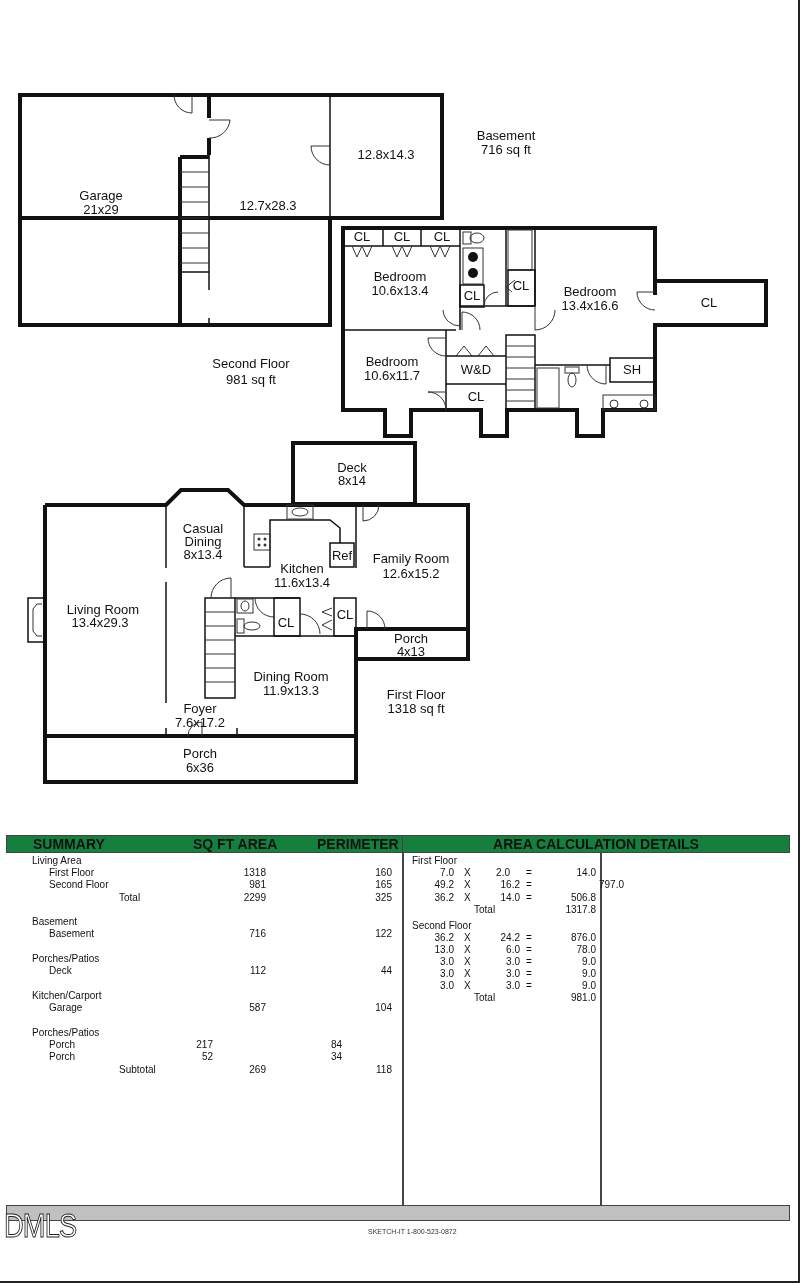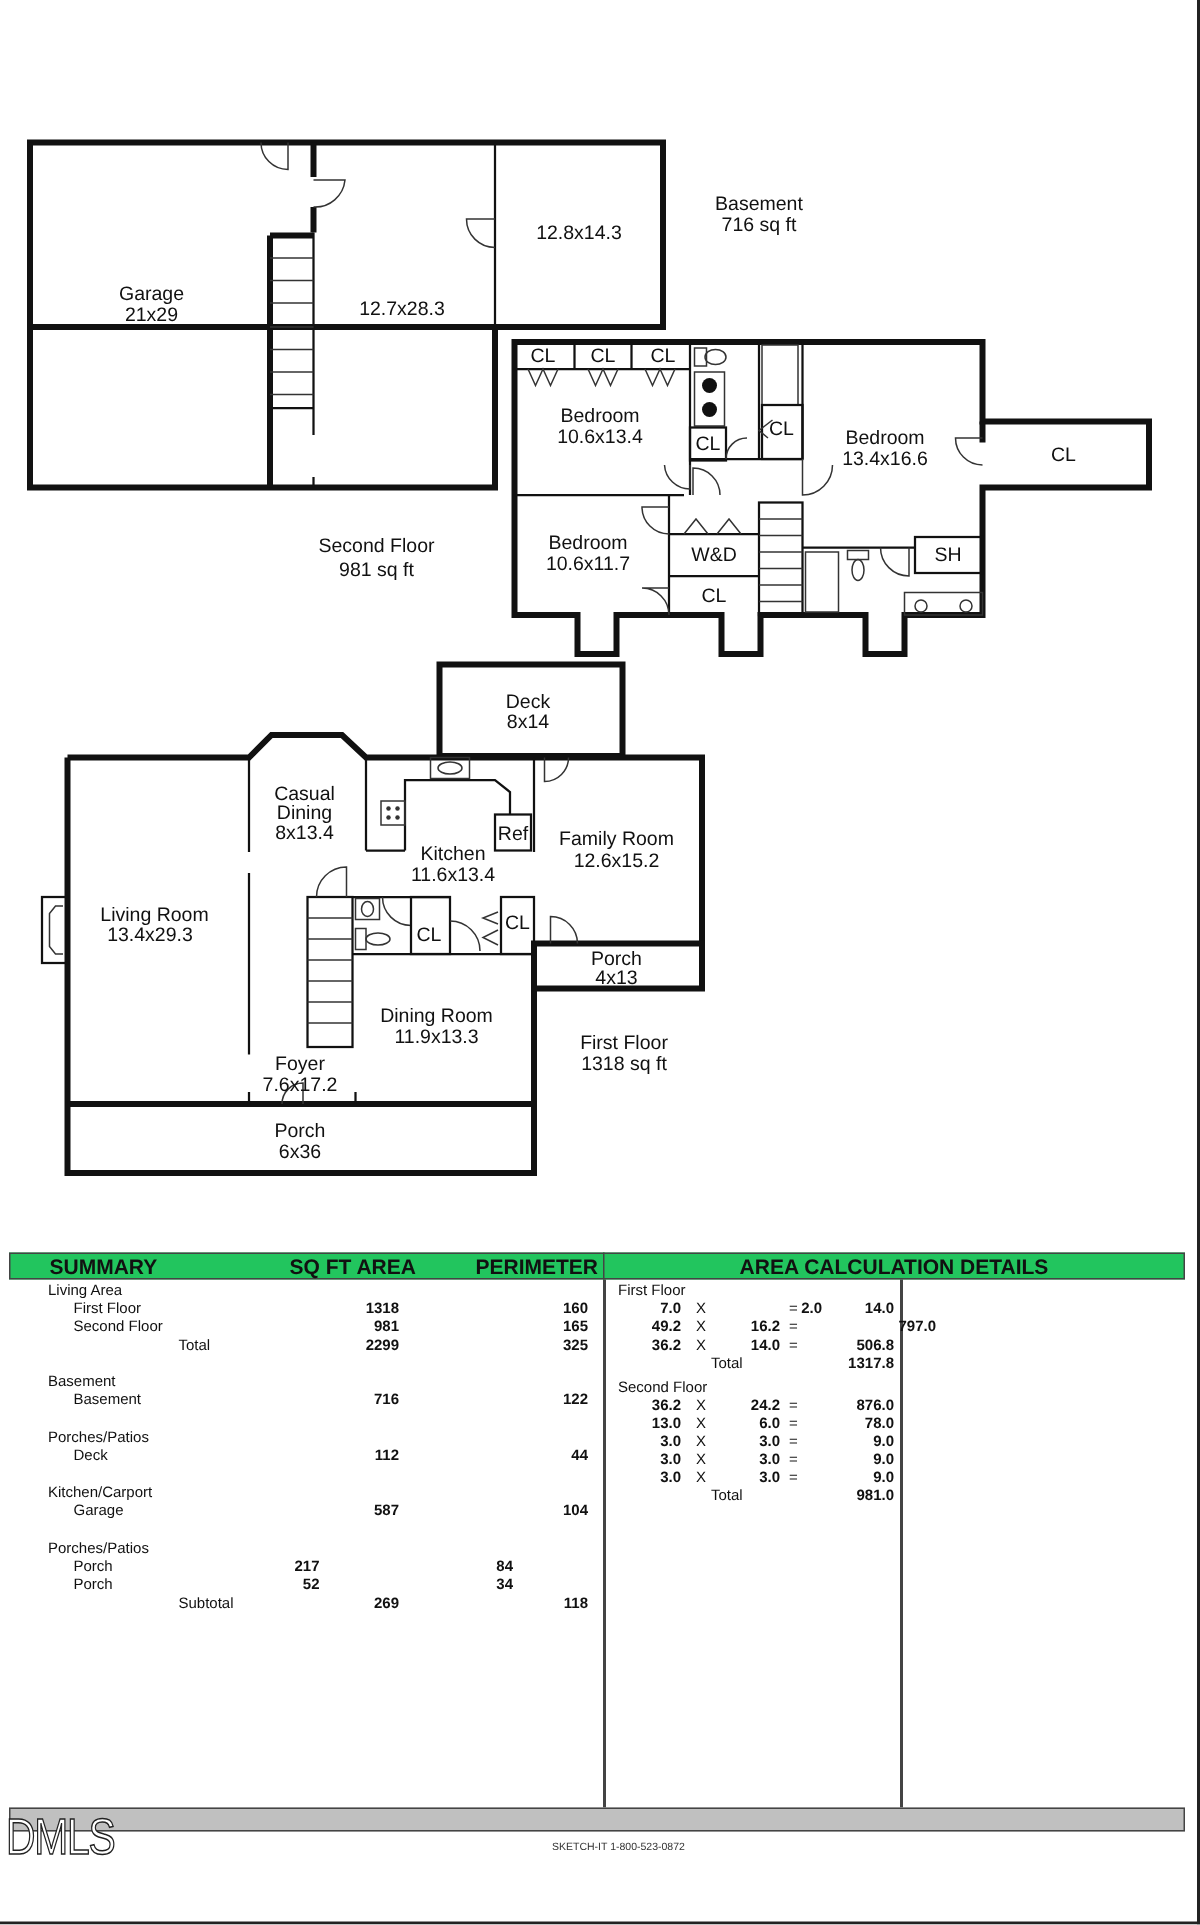--- a/index.html
+++ b/index.html
@@ -7,28 +7,28 @@
   .frame-right { position:absolute; right:0; top:0; width:2px; height:1283px; background:#222; }
   .frame-bottom { position:absolute; left:0; bottom:0; width:800px; height:2px; background:#222; }
   svg.plan { position:absolute; left:0; top:0; }
   svg.plan text { font-family:"Liberation Sans", sans-serif; font-size:13px; fill:#111; text-anchor:middle; }
   .w { stroke:#111; stroke-width:4; fill:none; }
   .t { stroke:#111; stroke-width:1.5; fill:none; }
   .d { stroke:#333; stroke-width:1; fill:none; }
 
   
   .sum { position:absolute; left:6px; top:835px; width:786px; height:387px; }
-  .hdr { position:absolute; top:0; height:16px; background:#22c55e; border:1.5px solid #444; font-weight:bold; font-size:14px; line-height:16px; }
+  .hdr { position:absolute; top:0; height:16px; background:#15803d; border:1.5px solid #444; font-weight:bold; font-size:14px; line-height:16px; }
   .hdr-left { left:0; width:395px; }
   .hdr-right { left:396px; width:386px; text-align:center; }
   .hdr span { position:absolute; top:0; }
   .vline { position:absolute; width:1.5px; background:#444; }
   .foot-bar { position:absolute; left:0; top:370px; width:782px; height:14px; background:#c0c0c0; border:1.5px solid #444; }
   .row { position:absolute; font-size:10px; line-height:12px; white-space:nowrap; }
-  .r { text-align:right;font-weight:bold; }
+  .r { text-align:right; }
   .dmls { position:absolute; left:4px; top:1206px; font-size:34px; letter-spacing:-1px; font-weight:200; color:#fff; -webkit-text-stroke:1px #222; transform:scaleX(0.8); transform-origin:left; }
   .sketch { position:absolute; left:368px; top:1228px; font-size:7px; color:#333; }
 </style>
 </head>
 <body>
 
 <div class="frame-right"></div>
 <div class="frame-bottom"></div>
 
 <svg class="plan" width="800" height="830">
@@ -273,21 +273,21 @@
   <div class="row r" style="left:150px; width:57px; top:216px">52</div>
   <div class="row r" style="left:280px; width:56px; top:216px">34</div>
   <div class="row" style="left:113px; top:229px">Subtotal</div>
   <div class="row r" style="left:200px; width:60px; top:229px">269</div>
   <div class="row r" style="left:320px; width:66px; top:229px">118</div>
 
   <div class="row" style="left:406px; top:20px">First Floor</div>
   <div>
     <div class="row r" style="left:406px; width:42px; top:32px">7.0</div>
     <div class="row" style="left:458px; top:32px">X</div>
-    <div class="row r" style="left:498px; width:44px; top:32px">2.0</div>
+    <div class="row r" style="left:460px; width:44px; top:32px">2.0</div>
     <div class="row" style="left:520px; top:32px">=</div>
     <div class="row r" style="left:530px; width:60px; top:32px">14.0</div>
   </div>
   <div>
     <div class="row r" style="left:406px; width:42px; top:44px">49.2</div>
     <div class="row" style="left:458px; top:44px">X</div>
     <div class="row r" style="left:470px; width:44px; top:44px">16.2</div>
     <div class="row" style="left:520px; top:44px">=</div>
     <div class="row r" style="left:558px; width:60px; top:44px">797.0</div>
   </div>

